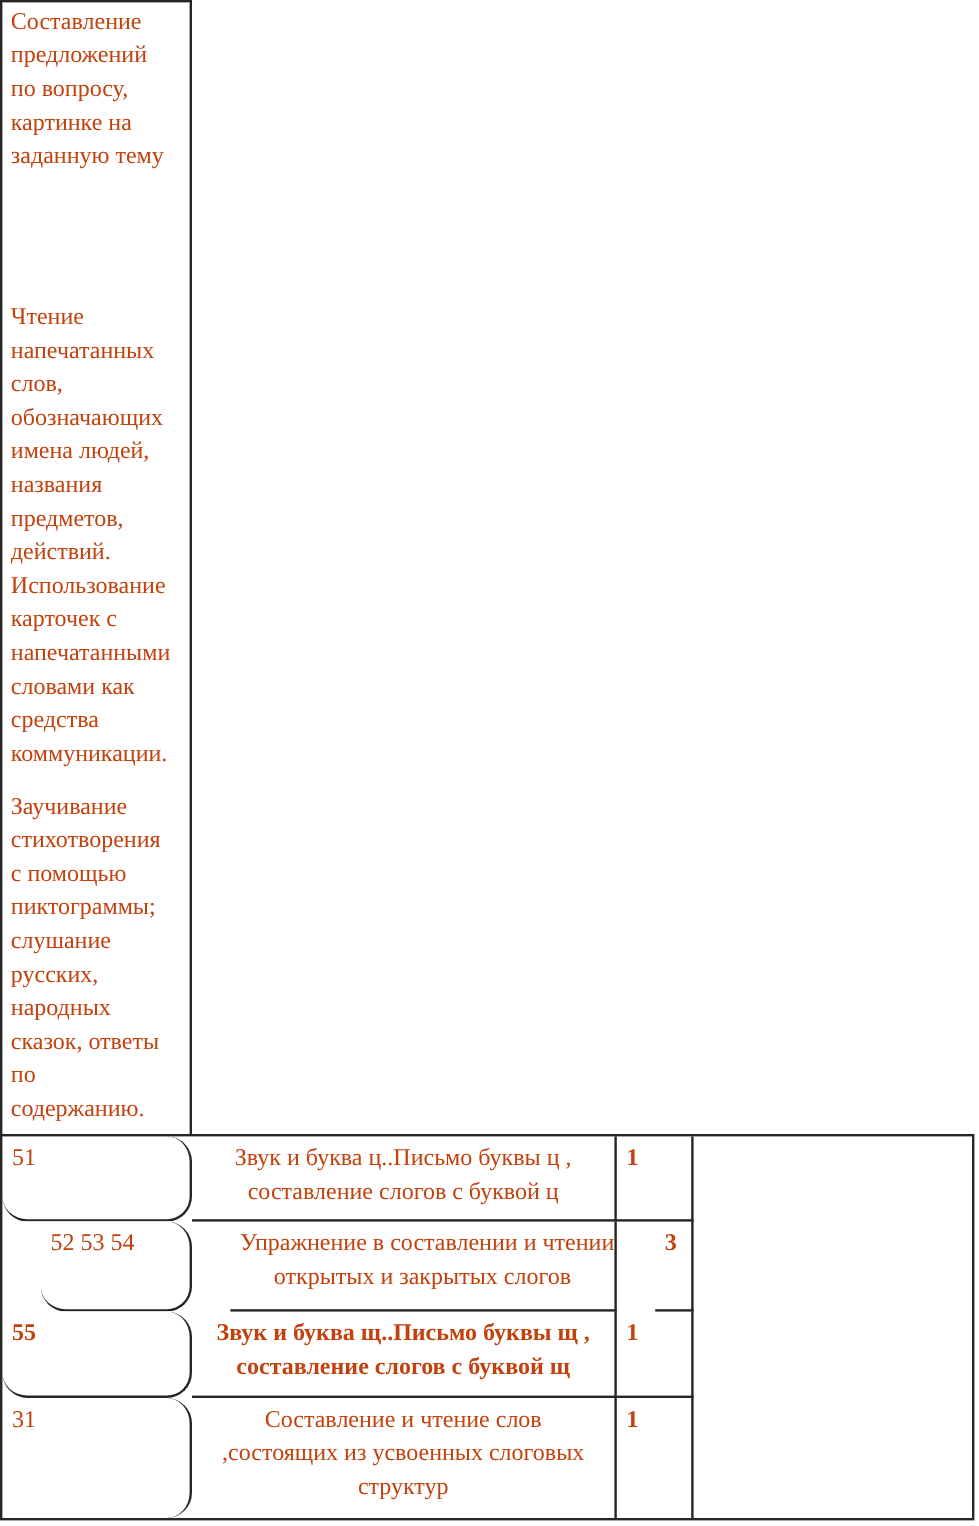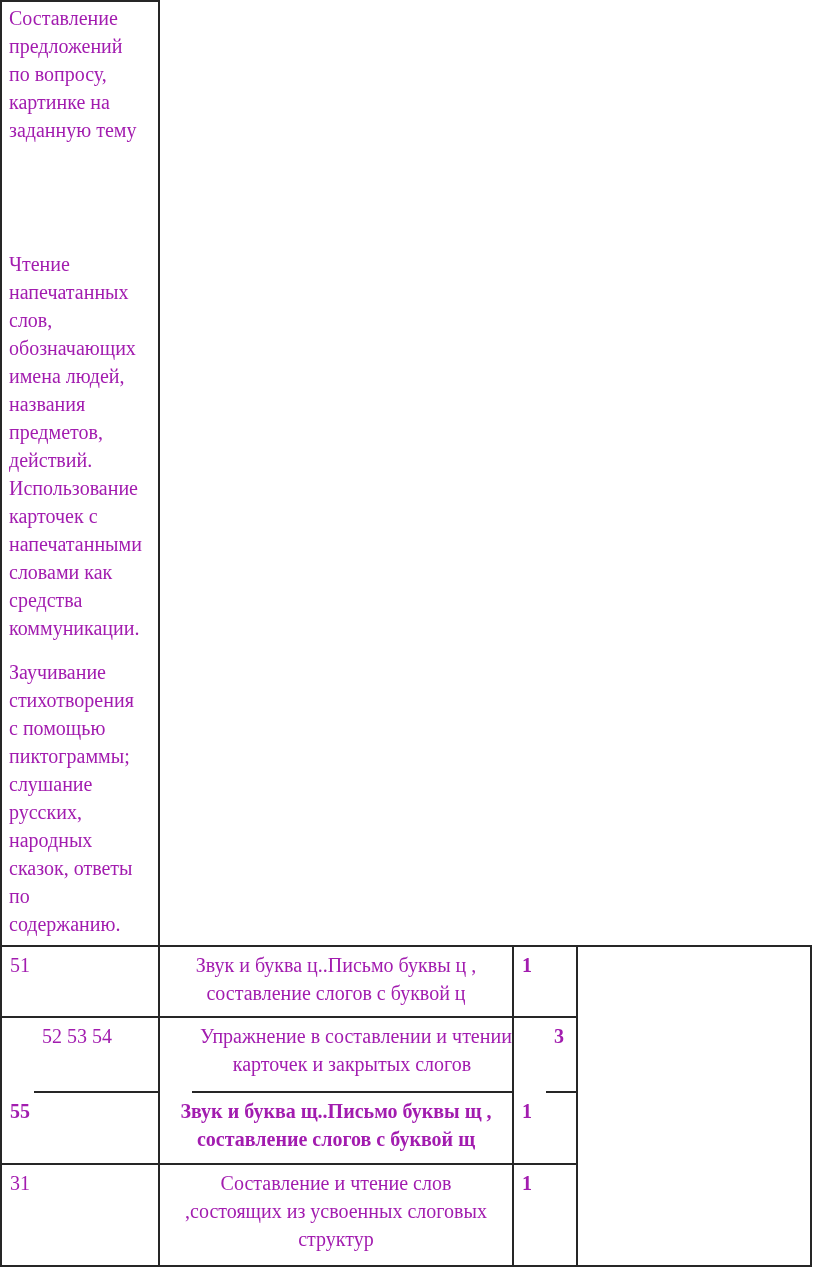--- a/index.html
+++ b/index.html
@@ -6,21 +6,21 @@
     margin: 0;
     padding: 0;
     background: #ffffff;
   }
   .page {
     position: relative;
     width: 816px;
     height: 1272px;
     background: #ffffff;
     font-family: "Liberation Serif", "DejaVu Serif", serif;
-    color: #a21caf;
+    color: #c2410c;
     overflow: hidden;
   }
   
   .left-cell {
     position: absolute;
     left: 0;
     top: 0;
     width: 160px;
     height: 945px;
     box-sizing: border-box;
@@ -62,21 +62,21 @@
     overflow: hidden;
   }
   .cell.lastrow { border-bottom: none; }
   .cell.hours { font-weight: bold; }
   .notes-cell {
     grid-column: 4;
     grid-row: 1 / 5;
     box-sizing: border-box;
     border: none;
   }
-  .c1 { grid-column: 1; }
+  .c1 { grid-column: 1; border-radius: 21px; }
   .c2 { grid-column: 2; text-align: center; }
   .c3 { grid-column: 3; }
   .r1 { grid-row: 1; }
   .r2 { grid-row: 2; margin-left: 32px; }
   .r3 { grid-row: 3; font-weight: bold; }
   .r4 { grid-row: 4; }
 </style>
 </head>
 <body>
 
@@ -116,21 +116,21 @@
 
   <div class="sched">
 
     <div class="cell c1 r1">51</div>
     <div class="cell c2 r1">Звук и буква ц..Письмо буквы ц ,
 составление слогов с буквой ц</div>
     <div class="cell c3 r1 hours">1</div>
 
     <div class="cell c1 r2">52 53 54</div>
     <div class="cell c2 r2">Упражнение в составлении и чтении
-карточек и закрытых слогов</div>
+открытых и закрытых слогов</div>
     <div class="cell c3 r2 hours">3</div>
 
     <div class="cell c1 r3">55</div>
     <div class="cell c2 r3">Звук и буква щ..Письмо буквы щ ,
 составление слогов с буквой щ</div>
     <div class="cell c3 r3 hours">1</div>
 
     <div class="cell c1 r4 lastrow">31</div>
     <div class="cell c2 r4 lastrow">Составление и чтение слов
 ,состоящих из усвоенных слоговых

